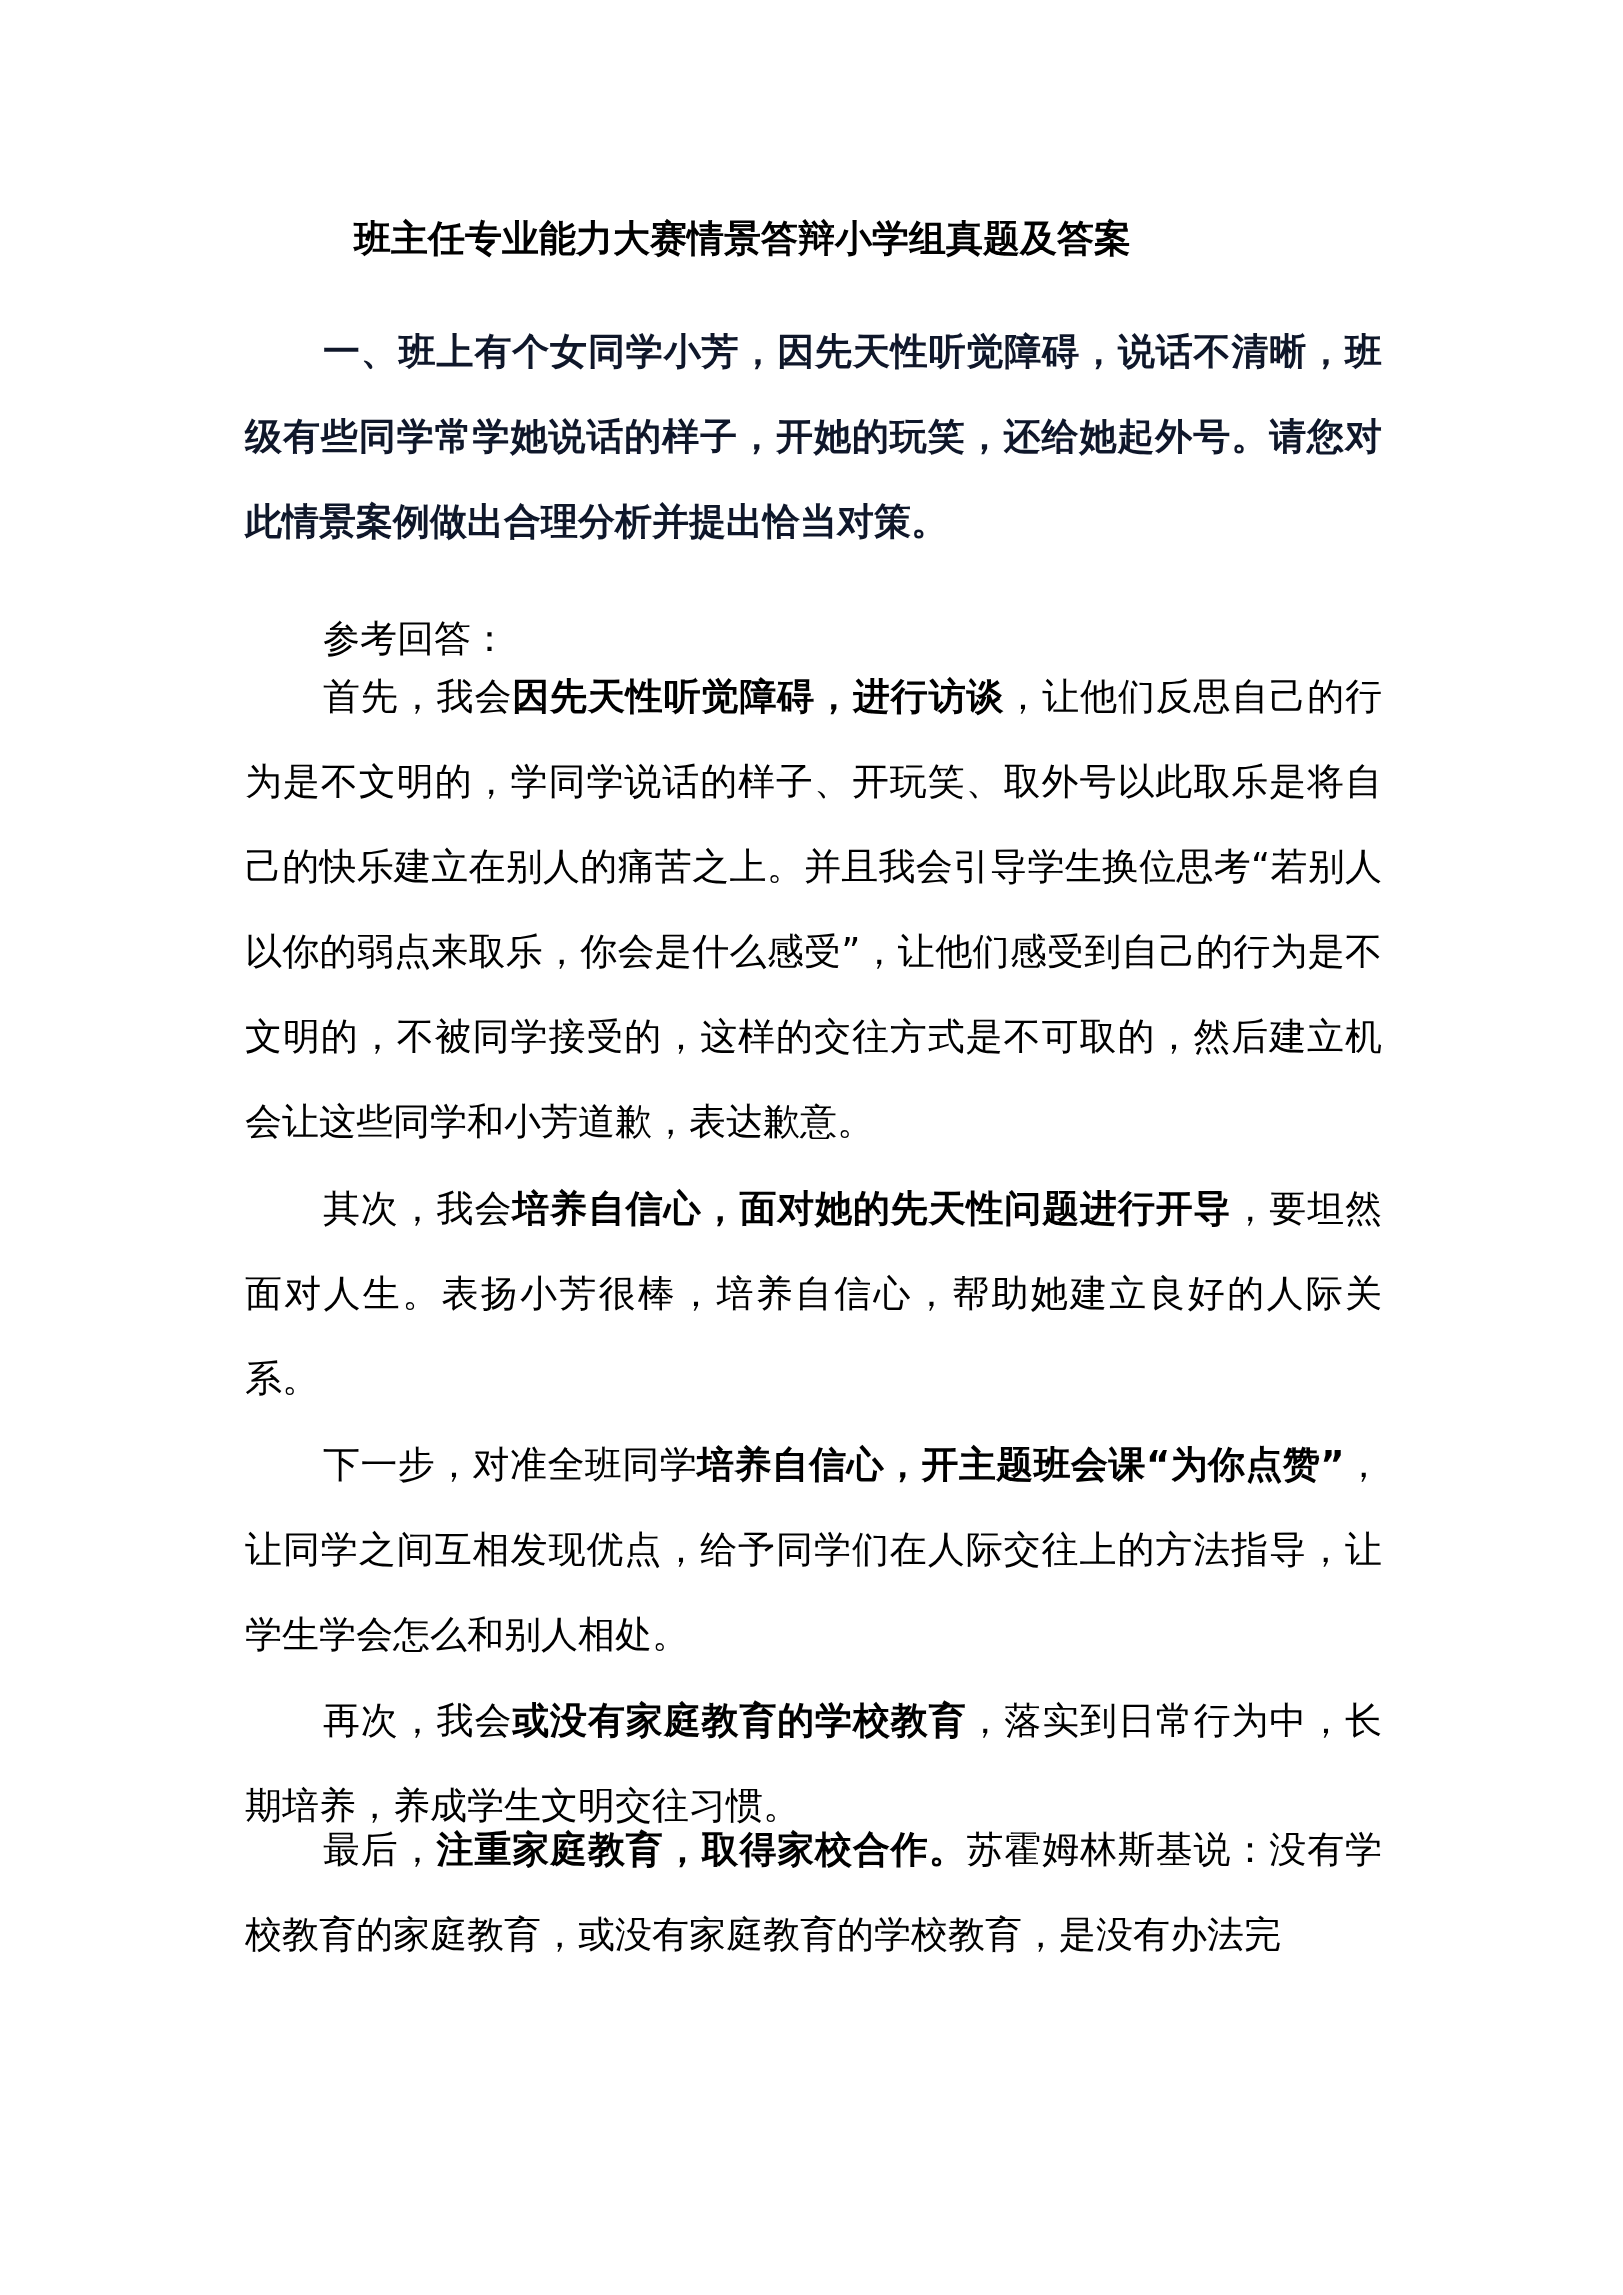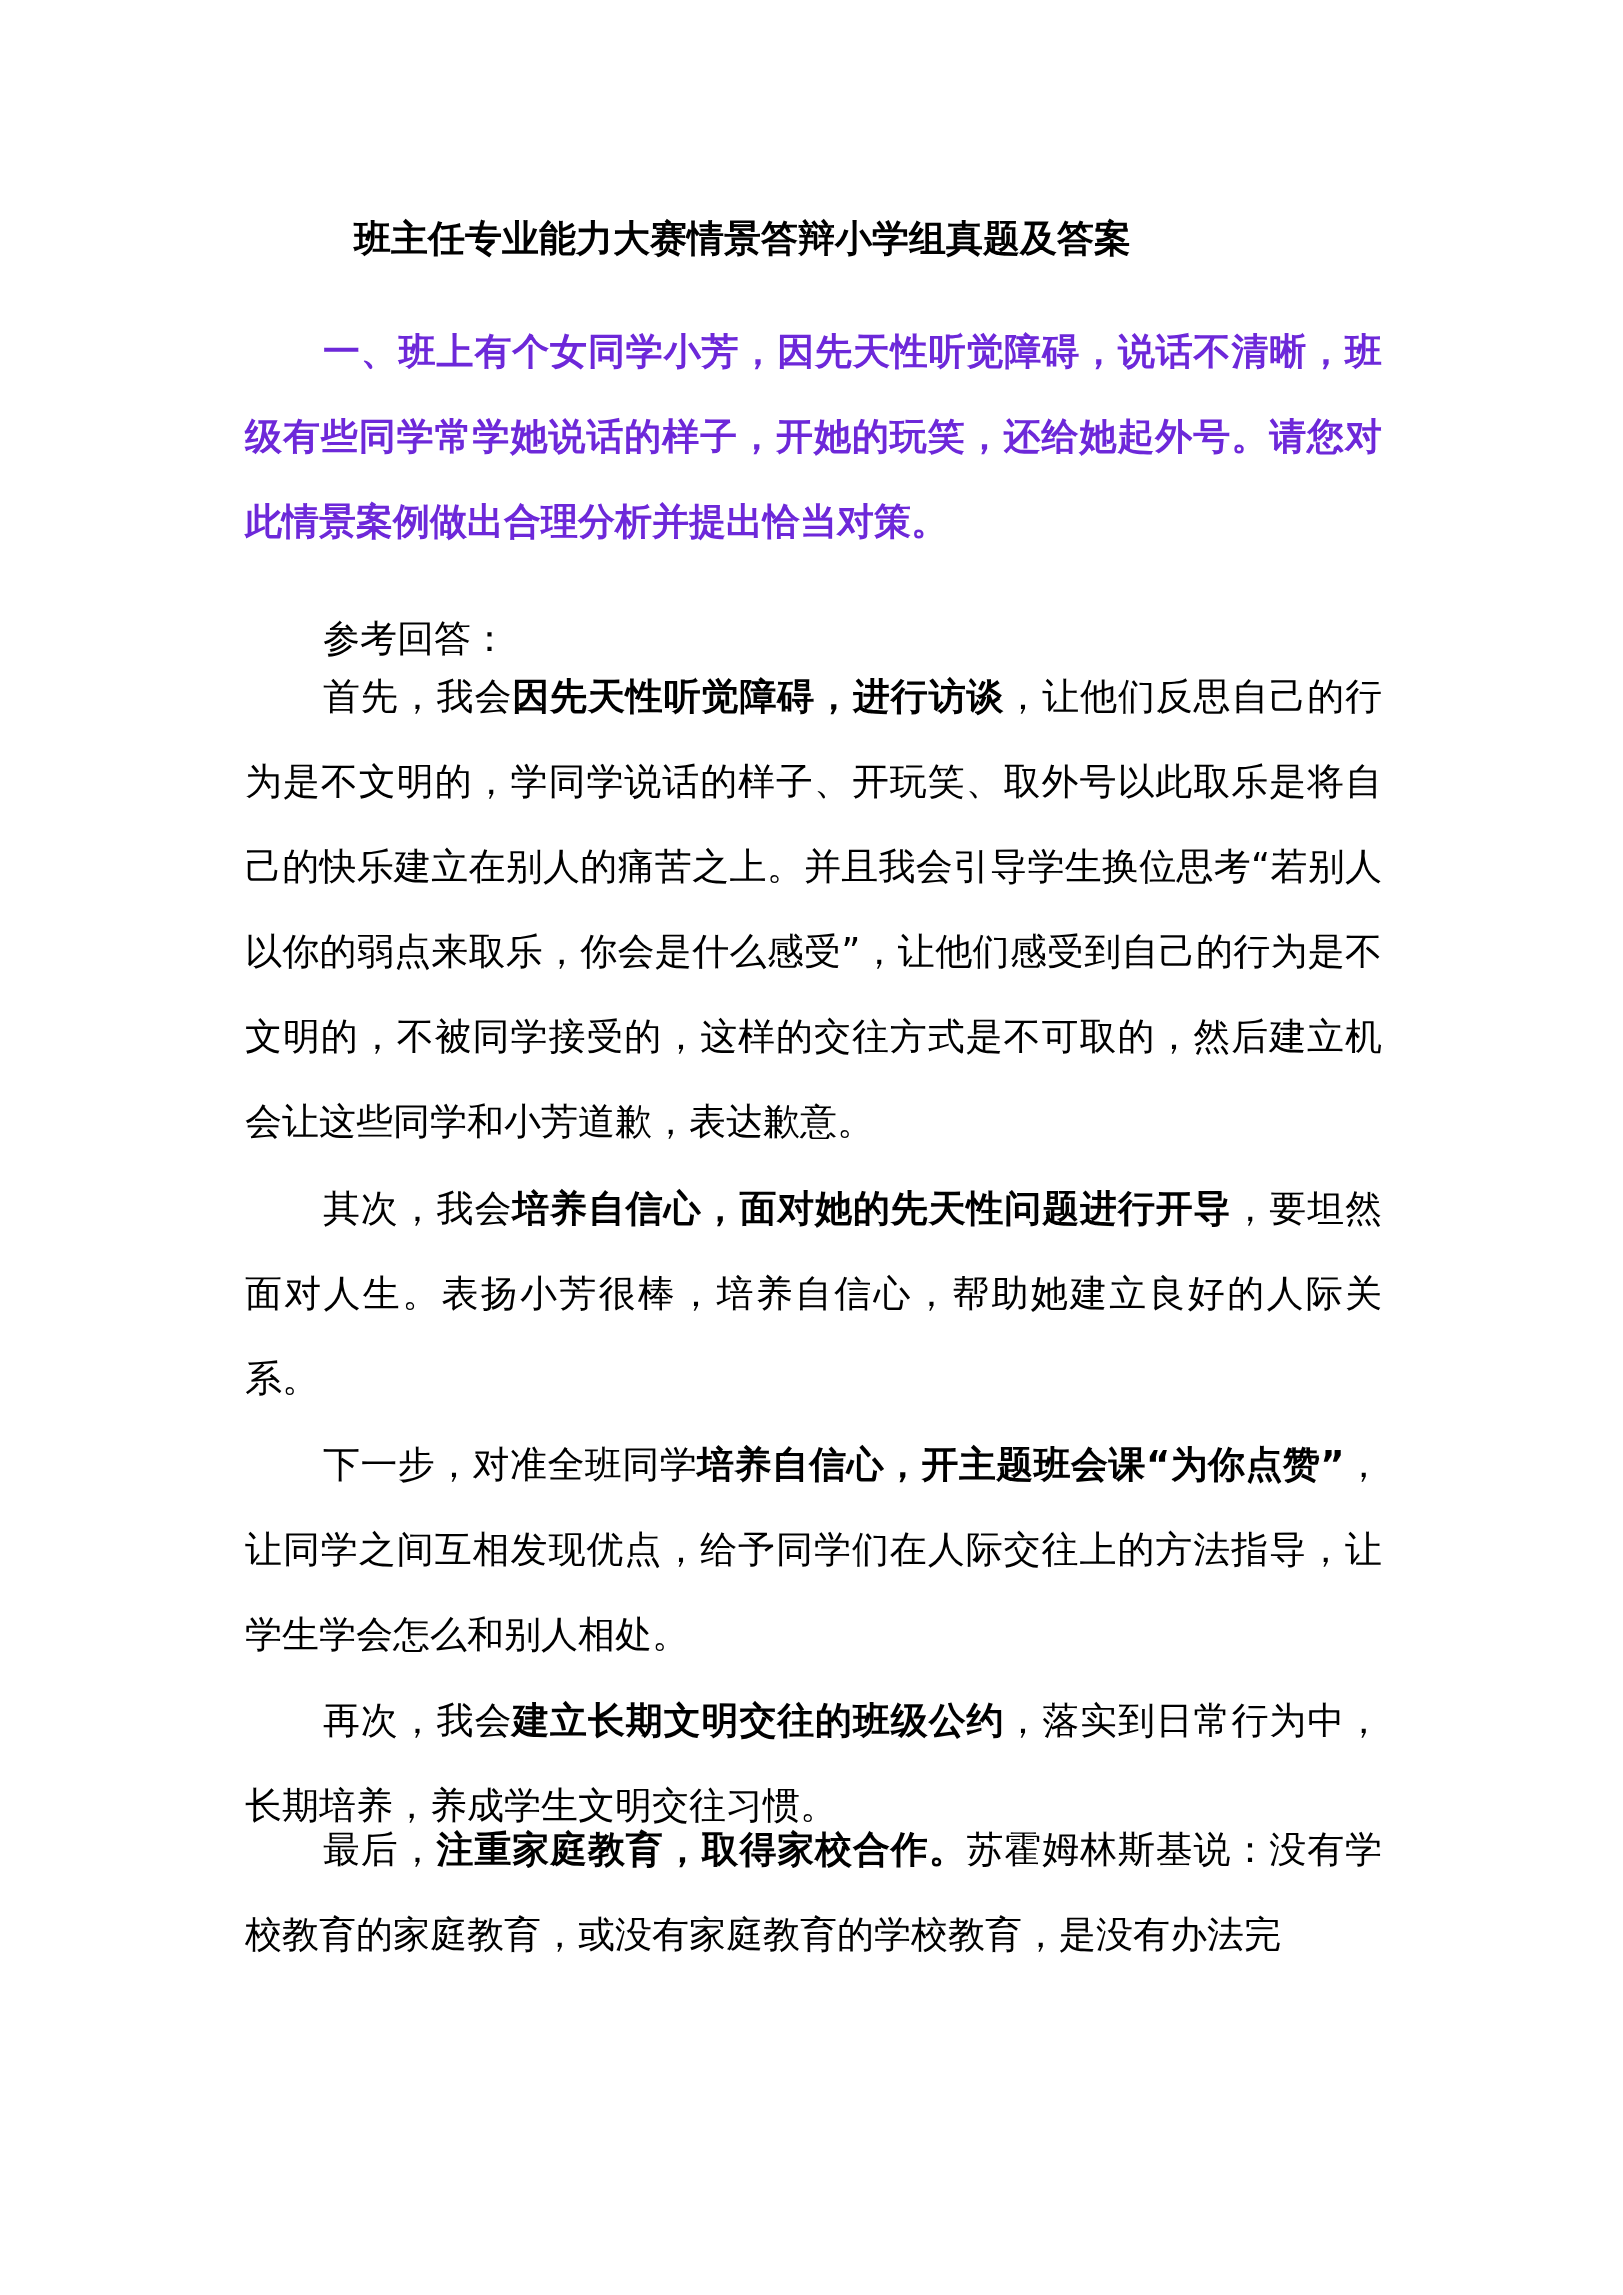--- a/index.html
+++ b/index.html
@@ -58,38 +58,38 @@
     }
     p { margin: 0; }
   </style>
 </head>
 <body>
 
 <div class="page">
 
   <div class="doc-title">班主任专业能力大赛情景答辩小学组真题及答案</div>
 
-  <p class="question" style="color:#6d28d9;">一、班上有个女同学小芳，因先天性听觉障碍，说话不清晰，班级有些同学常学她说话的样子，开她的玩笑，还给她起外号。请您对此情景案例做出合理分析并提出恰当对策。</p>
+  <p class="question" style="color:#0f172a;">一、班上有个女同学小芳，因先天性听觉障碍，说话不清晰，班级有些同学常学她说话的样子，开她的玩笑，还给她起外号。请您对此情景案例做出合理分析并提出恰当对策。</p>
 
   <p class="body-text" style="top:596px;font-family:Liberation Serif, serif;">参考回答：</p>
 
   <p class="body-text" style="top:654px;">
     <span>首先，我会</span><b>因先天性听觉障碍，进行访谈</b><span>，让他们反思自己的行为是不文明的，学同学说话的样子、开玩笑、取外号以此取乐是将自己的快乐建立在别人的痛苦之上。并且我会引导学生换位思考“若别人以你的弱点来取乐，你会是什么感受”，让他们感受到自己的行为是不文明的，不被同学接受的，这样的交往方式是不可取的，然后建立机会让这些同学和小芳道歉，表达歉意。</span>
   </p>
 
   <p class="body-text" style="top:1166px;">
     <span>其次，我会</span><b>培养自信心，面对她的先天性问题进行开导</b><span>，要坦然面对人生。表扬小芳很棒，培养自信心，帮助她建立良好的人际关系。</span>
   </p>
 
   <p class="body-text" style="top:1422px;">
     <span>下一步，对准全班同学</span><b>培养自信心，开主题班会课“为你点赞”</b><span>，让同学之间互相发现优点，给予同学们在人际交往上的方法指导，让学生学会怎么和别人相处。</span>
   </p>
 
   <p class="body-text" style="top:1678px;">
-    <span>再次，我会</span><b>建立长期文明交往的班级公约</b><span>，落实到日常行为中，长期培养，养成学生文明交往习惯。</span>
+    <span>再次，我会</span><b>或没有家庭教育的学校教育</b><span>，落实到日常行为中，长期培养，养成学生文明交往习惯。</span>
   </p>
 
   <p class="body-text" style="top:1807px;">
     <span>最后，</span><b>注重家庭教育，取得家校合作。</b><span>苏霍姆林斯基说：没有学校教育的家庭教育，或没有家庭教育的学校教育，是没有办法完</span>
   </p>
 
 </div>
 
 
 </body></html>

